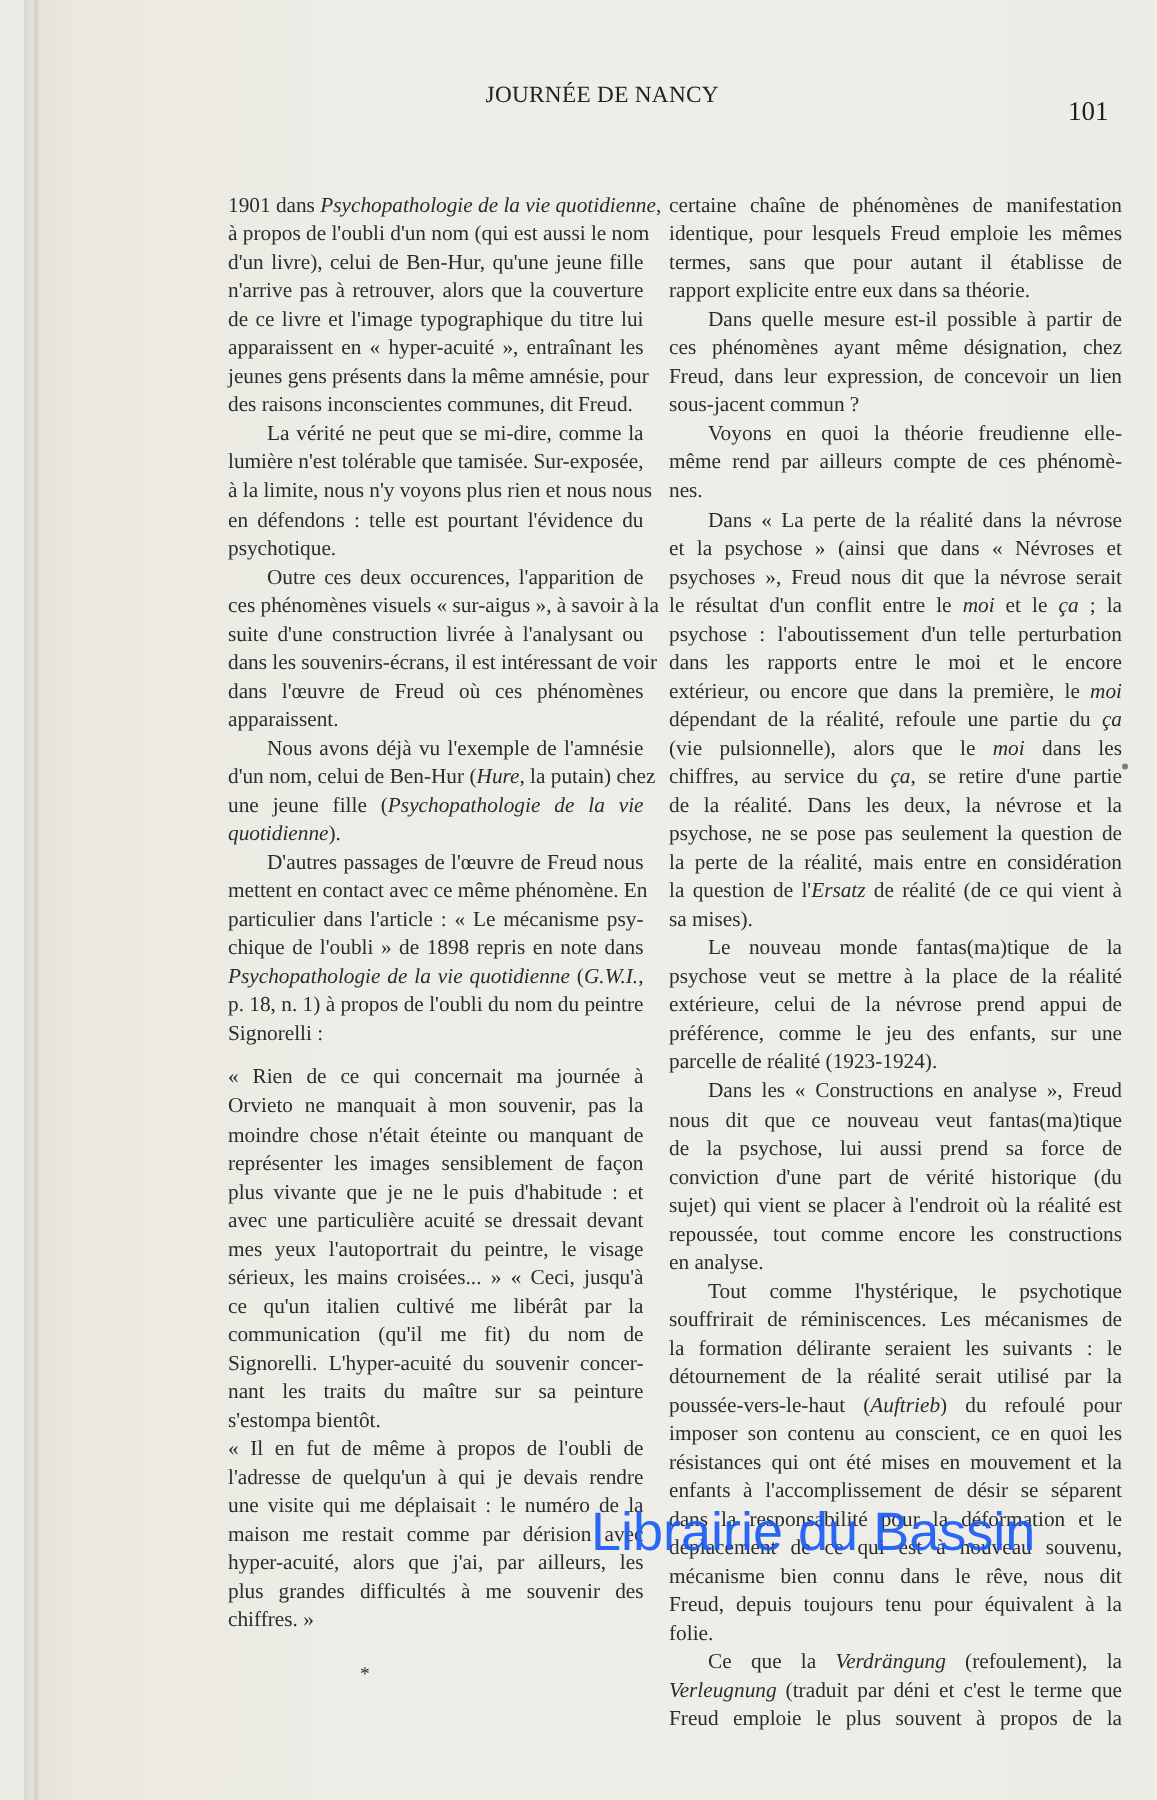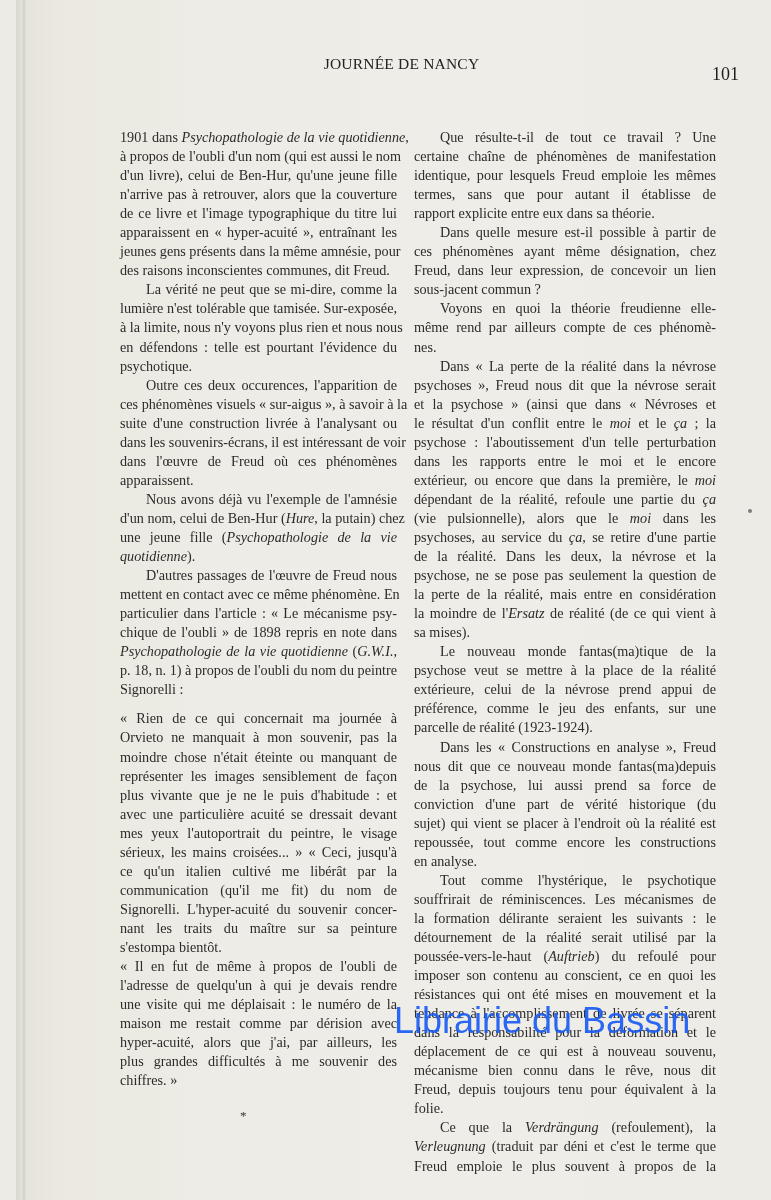--- a/index.html
+++ b/index.html
@@ -16,21 +16,21 @@
   }
   .running-head {
     position: absolute; top: 55px; left: 0; width: 771px;
     text-align: center; font-size: 15.5px; letter-spacing: 0.2px; color: #222;
   }
   .page-number {
     position: absolute; top: 64px; left: 676px; font-size: 18px; color: #1e1e1e; margin-left: 20px;
   }
   .col {
     position: absolute; top: 128px;
-    font-size: 14.2px; line-height: 19.05px; color: #2b2b2b;
+    font-size: 14.2px; line-height: 19.05px; color: #2b2b2b; margin-left: 32px;
   }
   .col-left { left: 104px; width: 277px; }
   .col-right { left: 398px; width: 302px; }
   .line {
     display: block; height: 19.05px; white-space: nowrap;
     text-align: justify; text-align-last: justify;
   }
   .line.last { text-align-last: left; }
   .line.indent { padding-left: 26px; }
   .line.gap { margin-top: 10px; }
@@ -110,67 +110,66 @@
         <span class="line "><span>une visite qui me déplaisait : le numéro de la</span></span>
         <span class="line "><span>maison me restait comme par dérision avec</span></span>
         <span class="line "><span>hyper-acuité, alors que j'ai, par ailleurs, les</span></span>
         <span class="line "><span>plus grandes difficultés à me souvenir des</span></span>
         <span class="line last"><span>chiffres. »</span></span>
       </div>
   </div>
 
   <div class="col col-right">
     <div id="right-body">
-        <span class="line indent"><span>Que résulte-t-il de tout ce travail ? Une</span></span>
         <span class="line "><span>certaine chaîne de phénomènes de manifestation</span></span>
         <span class="line "><span>identique, pour lesquels Freud emploie les mêmes</span></span>
         <span class="line "><span>termes, sans que pour autant il établisse de</span></span>
         <span class="line last"><span>rapport explicite entre eux dans sa théorie.</span></span>
         <span class="line indent"><span>Dans quelle mesure est-il possible à partir de</span></span>
         <span class="line "><span>ces phénomènes ayant même désignation, chez</span></span>
         <span class="line "><span>Freud, dans leur expression, de concevoir un lien</span></span>
         <span class="line last"><span>sous-jacent commun ?</span></span>
         <span class="line indent"><span>Voyons en quoi la théorie freudienne elle-</span></span>
         <span class="line "><span>même rend par ailleurs compte de ces phénomè-</span></span>
         <span class="line last"><span>nes.</span></span>
         <span class="line indent"><span>Dans « La perte de la réalité dans la névrose</span></span>
+        <span class="line "><span>et la psychose » (ainsi que dans « Névroses et</span></span>
         <span class="line "><span>psychoses », Freud nous dit que la névrose serait</span></span>
-        <span class="line "><span>et la psychose » (ainsi que dans « Névroses et</span></span>
         <span class="line "><span>le résultat d'un conflit entre le </span><span class="seg-i">moi</span><span> et le </span><span class="seg-i">ça</span><span> ; la</span></span>
         <span class="line "><span>psychose : l'aboutissement d'un telle perturbation</span></span>
         <span class="line "><span>dans les rapports entre le moi et le encore</span></span>
         <span class="line "><span>extérieur, ou encore que dans la première, le </span><span class="seg-i">moi</span></span>
         <span class="line "><span>dépendant de la réalité, refoule une partie du </span><span class="seg-i">ça</span></span>
         <span class="line "><span>(vie pulsionnelle), alors que le </span><span class="seg-i">moi</span><span> dans les</span></span>
-        <span class="line "><span>psychoses, au service du </span><span class="seg-i">ça</span><span>, se retire d'une partie</span></span>
+        <span class="line "><span>chiffres, au service du </span><span class="seg-i">ça</span><span>, se retire d'une partie</span></span>
         <span class="line "><span>de la réalité. Dans les deux, la névrose et la</span></span>
         <span class="line "><span>psychose, ne se pose pas seulement la question de</span></span>
         <span class="line "><span>la perte de la réalité, mais entre en considération</span></span>
-        <span class="line "><span>la moindre de l'</span><span class="seg-i">Ersatz</span><span> de réalité (de ce qui vient à</span></span>
+        <span class="line "><span>la question de l'</span><span class="seg-i">Ersatz</span><span> de réalité (de ce qui vient à</span></span>
         <span class="line last"><span>sa mises).</span></span>
         <span class="line indent"><span>Le nouveau monde fantas(ma)tique de la</span></span>
         <span class="line "><span>psychose veut se mettre à la place de la réalité</span></span>
         <span class="line "><span>extérieure, celui de la névrose prend appui de</span></span>
         <span class="line "><span>préférence, comme le jeu des enfants, sur une</span></span>
         <span class="line last"><span>parcelle de réalité (1923-1924).</span></span>
         <span class="line indent"><span>Dans les « Constructions en analyse », Freud</span></span>
-        <span class="line "><span>nous dit que ce nouveau monde fantas(ma)depuis</span></span>
+        <span class="line "><span>nous dit que ce nouveau veut fantas(ma)tique</span></span>
         <span class="line "><span>de la psychose, lui aussi prend sa force de</span></span>
         <span class="line "><span>conviction d'une part de vérité historique (du</span></span>
         <span class="line "><span>sujet) qui vient se placer à l'endroit où la réalité est</span></span>
         <span class="line "><span>repoussée, tout comme encore les constructions</span></span>
         <span class="line last"><span>en analyse.</span></span>
         <span class="line indent"><span>Tout comme l'hystérique, le psychotique</span></span>
         <span class="line "><span>souffrirait de réminiscences. Les mécanismes de</span></span>
         <span class="line "><span>la formation délirante seraient les suivants : le</span></span>
         <span class="line "><span>détournement de la réalité serait utilisé par la</span></span>
         <span class="line "><span>poussée-vers-le-haut (</span><span class="seg-i">Auftrieb</span><span>) du refoulé pour</span></span>
         <span class="line "><span>imposer son contenu au conscient, ce en quoi les</span></span>
         <span class="line "><span>résistances qui ont été mises en mouvement et la</span></span>
-        <span class="line "><span>tendance à l'accomplissement de livrée se séparent</span></span>
+        <span class="line "><span>enfants à l'accomplissement de désir se séparent</span></span>
         <span class="line "><span>dans la responsabilité pour la déformation et le</span></span>
         <span class="line "><span>déplacement de ce qui est à nouveau souvenu,</span></span>
         <span class="line "><span>mécanisme bien connu dans le rêve, nous dit</span></span>
         <span class="line "><span>Freud, depuis toujours tenu pour équivalent à la</span></span>
         <span class="line last"><span>folie.</span></span>
         <span class="line indent"><span>Ce que la </span><span class="seg-i">Verdrängung</span><span> (refoulement), la</span></span>
         <span class="line "><span class="seg-i">Verleugnung</span><span> (traduit par déni et c'est le terme que</span></span>
         <span class="line "><span>Freud emploie le plus souvent à propos de la</span></span>
       </div>
   </div>

